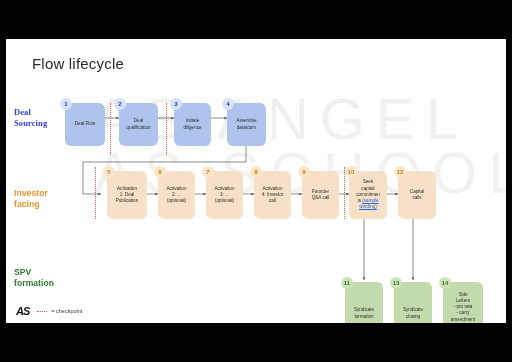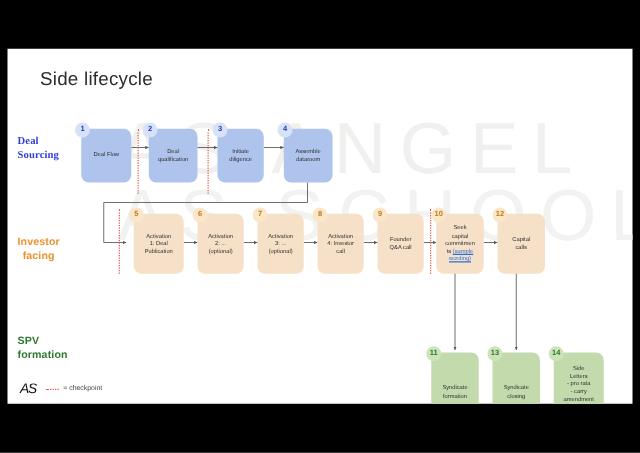--- a/index.html
+++ b/index.html
@@ -107,21 +107,21 @@
   
   #footer {
     position: absolute;
     left: 10px; bottom: 6px;
     display: flex;
     align-items: center;
     gap: 8px;
   }
   #as-logo {
     font-size: 11px;
-    font-weight: normal;
+    font-weight: bold;
     color: #111;
     font-style: italic;
     letter-spacing: -1px;
   }
   #legend {
     display: flex;
     align-items: center;
     gap: 4px;
     font-size: 5.5px;
     color: #3a3a3a;
@@ -136,21 +136,21 @@
 </head>
 <body>
 
 <div id="slide">
 
   <div id="watermark">
     <div id="wm-line1">AS ANGEL</div>
     <div id="wm-line2">AS SCHOOL</div>
   </div>
 
-  <div id="title">Side lifecycle</div>
+  <div id="title">Flow lifecycle</div>
 
   <svg id="wires" viewBox="0 0 500 284">
     <defs>
       <marker id="ah" markerWidth="5" markerHeight="5" refX="4" refY="2" orient="auto">
         <path d="M0,0 L4,2 L0,4 z" fill="#5a5a5a"></path>
       </marker>
     </defs>
     <g stroke="#5a5a5a" stroke-width="0.7" fill="none" marker-end="url(#ah)">
 
       <line x1="99" y1="79" x2="113" y2="79"></line>
@@ -174,21 +174,21 @@
     </g>
   </svg>
 
   <div class="checkpoint" style="left:104px; top:64px; height:52px;"></div>
   <div class="checkpoint" style="left:160px; top:64px; height:52px;"></div>
   <div class="checkpoint" style="left:89px;  top:128px; height:52px;"></div>
   <div class="checkpoint" style="left:338px; top:128px; height:52px;"></div>
 
   <div class="lane-label" id="lane-deal" style="white-space:pre-line;">Deal
 Sourcing</div>
-  <div class="lane-label" id="lane-inv" style="white-space:pre-line;text-align:center;">Investor
+  <div class="lane-label" id="lane-inv" style="white-space:pre-line;">Investor
 facing</div>
   <div class="lane-label" id="lane-spv" style="white-space:pre-line;">SPV
 formation</div>
 
   <div class="badge blue" style="left:54px; top:59px;">1</div>
   <div class="node blue" style="left:59px; top:64px; width:40px; height:43px;">
     <span class="nodetext">Deal Flow</span>
   </div>
 
   <div class="badge blue" style="left:108px; top:59px;">2</div>

